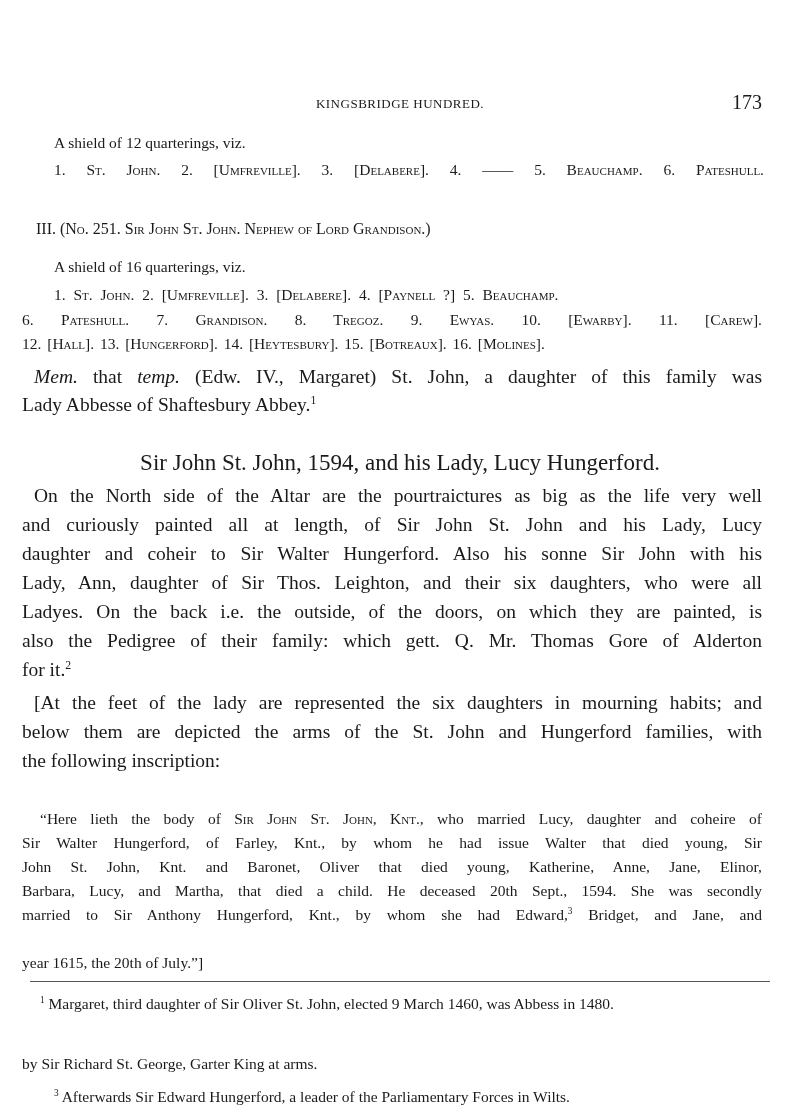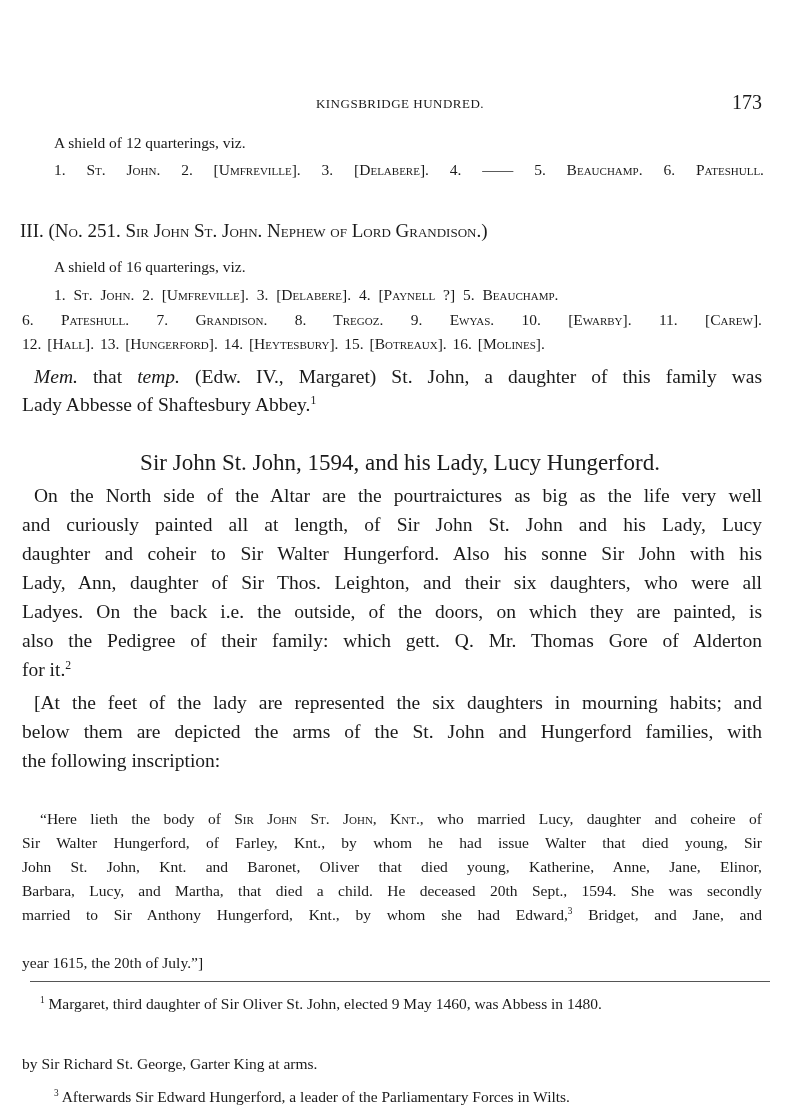--- a/index.html
+++ b/index.html
@@ -26,21 +26,21 @@
 <body>
 
 <div class="page">
 
   <div class="abs header-title">KINGSBRIDGE HUNDRED.</div>
   <div class="abs page-num">173</div>
 
   <div class="abs small" style="left:54px; top:90px;">A shield of 12 quarterings, viz.</div>
   <div class="abs small sc justify" style="left:54px; top:117px; width:710px;">1. St. John.   2. [Umfreville].   3. [Delabere].   4. ——   5. Beauchamp.   6. Pateshull.</div>
 
-  <div class="abs" style="left:20px; top:176px; font-family:'Liberation Serif',serif; font-size:19px;">
+  <div class="abs" style="left:36px; top:176px; font-family:'Liberation Serif',serif; font-size:16px;">
     <span class="sc">III. (No. 251. Sir John St. John.   Nephew of Lord Grandison.)</span>
   </div>
 
   <div class="abs small" style="left:54px; top:214px;">A shield of 16 quarterings, viz.</div>
   <div class="abs small sc" style="left:54px; top:242px; word-spacing:4px;">1.  St. John.   2.  [Umfreville].   3.  [Delabere].   4.  [Paynell ?]   5.  Beauchamp.</div>
   <div class="abs small sc justify" style="left:22px; top:267px; width:740px;">6. Pateshull.  7. Grandison.  8. Tregoz.  9. Ewyas.   10. [Ewarby].  11. [Carew].</div>
   <div class="abs small sc" style="left:22px; top:291px; word-spacing:2px;">12. [Hall].  13. [Hungerford].  14. [Heytesbury].  15. [Botreaux].  16. [Molines].</div>
 
   <div class="abs body justify" style="left:34px; top:322px; width:728px;">
     <i>Mem.</i><span> that </span><i>temp.</i><span> (Edw. IV., Margaret) St. John, a daughter of this family was</span>
@@ -72,20 +72,20 @@
   <div class="abs quote justify" style="left:22px; top:814px; width:740px;">John St. John, Knt. and Baronet, Oliver that died young, Katherine, Anne, Jane, Elinor,</div>
   <div class="abs quote justify" style="left:22px; top:838px; width:740px;">Barbara, Lucy, and Martha, that died a child.  He deceased 20th Sept., 1594.  She was secondly</div>
   <div class="abs quote justify" style="left:22px; top:862px; width:740px;">
     <span>married to Sir Anthony Hungerford, Knt., by whom she had Edward,</span><sup>3</sup><span> Bridget, and Jane, and</span>
   </div>
   <div class="abs quote" style="left:22px; top:910px;">year 1615, the 20th of July.”]</div>
 
   <div class="rule"></div>
 
   <div class="abs fn" style="left:40px; top:951px;">
-    <sup>1</sup><span> Margaret, third daughter of Sir Oliver St. John, elected 9 May 1460, was Abbess in 1480.</span>
+    <sup>1</sup><span> Margaret, third daughter of Sir Oliver St. John, elected 9 March 1460, was Abbess in 1480.</span>
   </div>
   <div class="abs fn" style="left:22px; top:1011px;">by Sir Richard St. George, Garter King at arms.</div>
   <div class="abs fn" style="left:54px; top:1044px;">
     <sup>3</sup><span> Afterwards Sir Edward Hungerford, a leader of the Parliamentary Forces in Wilts.</span>
   </div>
 
 </div>
 
 </body></html>

